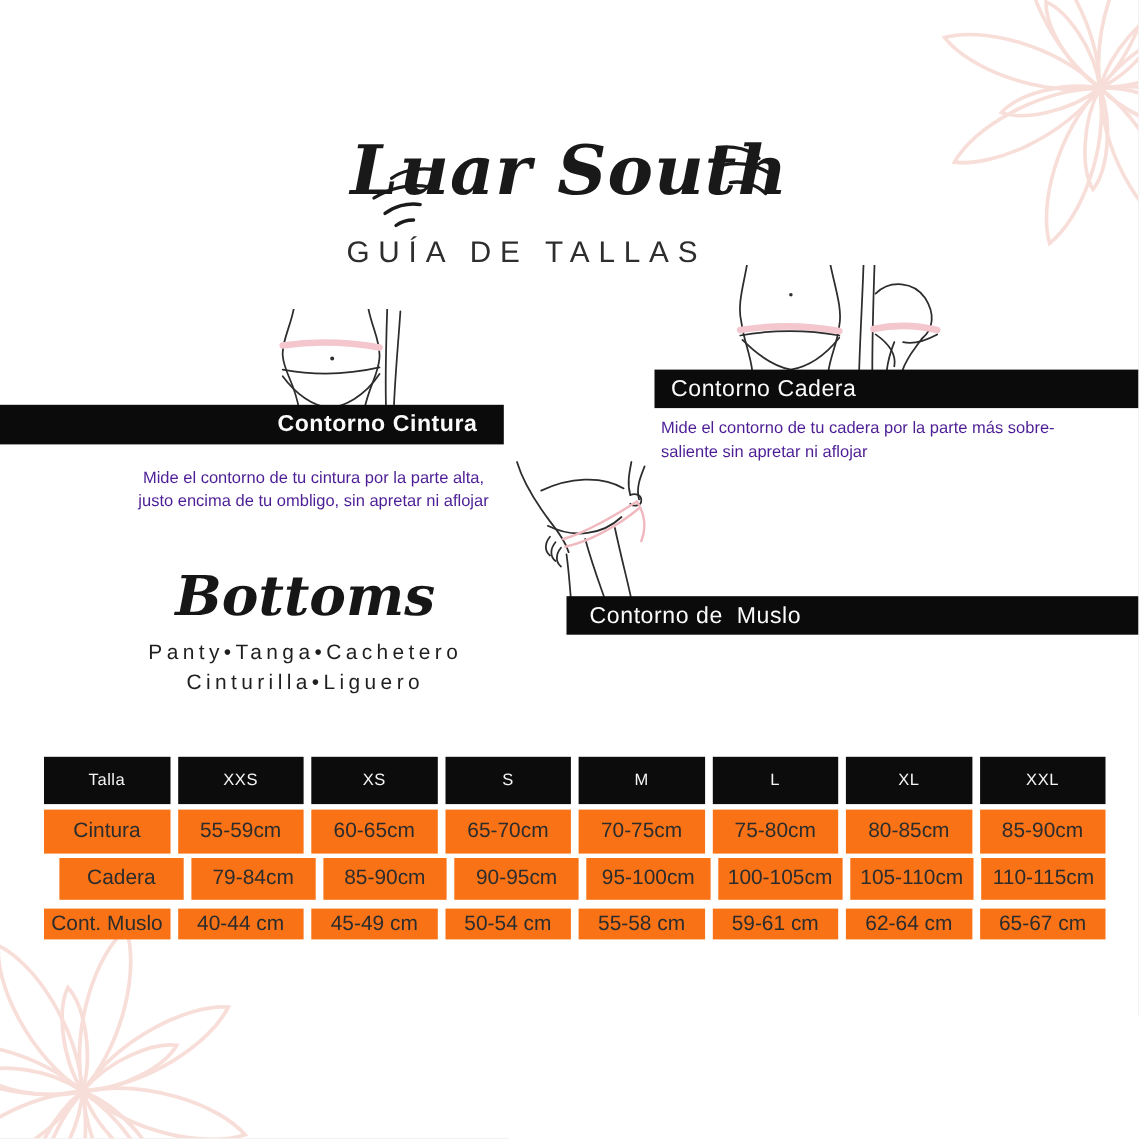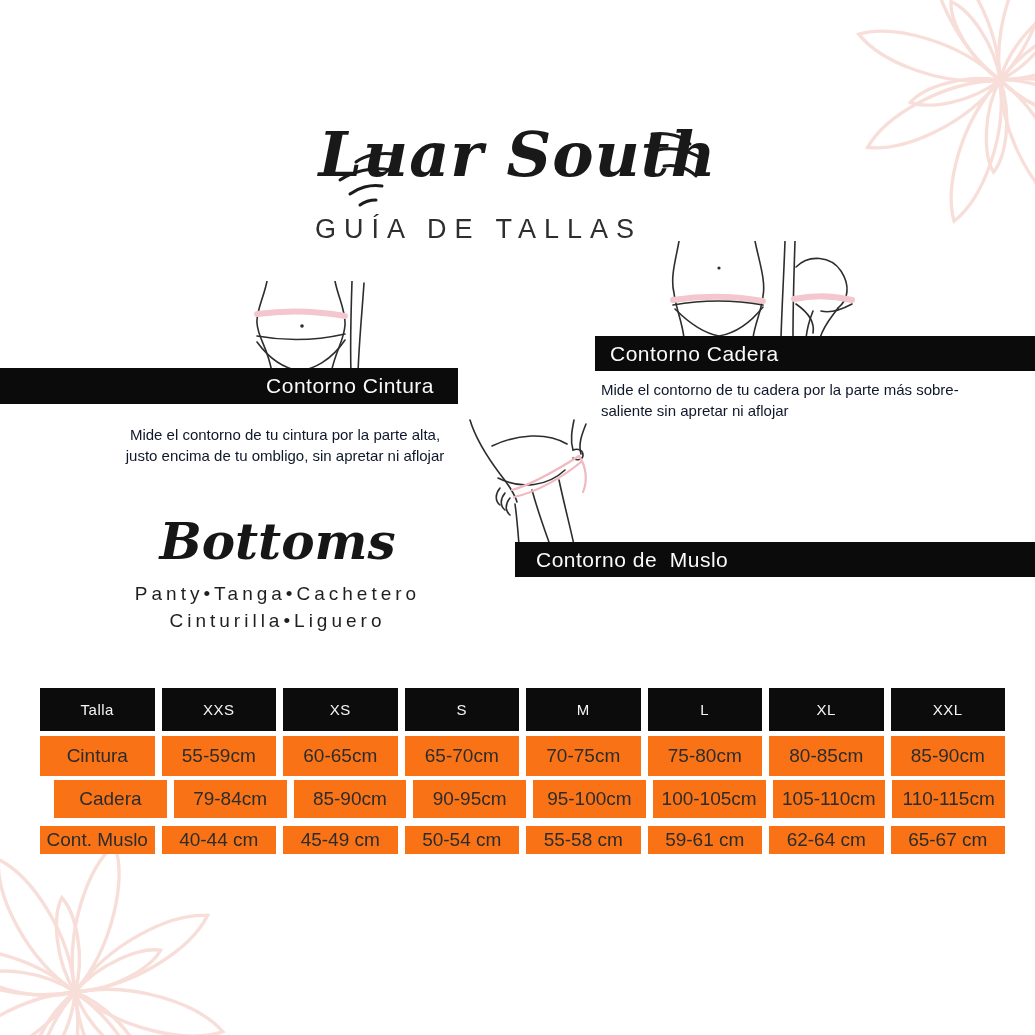--- a/index.html
+++ b/index.html
@@ -35,21 +35,21 @@
   .banner{
     position:absolute;height:36px;background:#0b0b0b;z-index:2;
     display:flex;align-items:center;color:#fafafa;
     font-size:21px;font-weight:400;letter-spacing:.5px;
   }
   .banner span{white-space:pre;}
   .banner.right{justify-content:flex-end;padding-right:24px;}
   .banner.left{justify-content:flex-start;}
   
   .desc{
-    position:absolute;font-size:15px;line-height:21px;color:#0f172a;
+    position:absolute;font-size:15px;line-height:21px;color:#4c1d95;
     white-space:pre-line;z-index:1;
   }
   
   .bottoms-title{
     font-family:"DejaVu Serif",serif;font-style:italic;font-weight:700;
     font-size:50px;color:#161616;transform:rotate(-2deg) skewX(-5deg);
     white-space:nowrap;
   }
   .bottoms-wrap{left:85px;top:512px;width:385px;text-align:center;z-index:1;}
   .bottoms-line{
@@ -136,21 +136,21 @@
     <path d="M92,0 C95,16 103,30 102,44 C101,60 93,68 88,92"></path>
     <path d="M109,0 C108,30 107,62 108,92"></path>
     <path d="M121,2 C119,32 116,62 115,92"></path>
     <path class="tape" d="M14,33 Q58,27 102,35"></path>
     <circle class="dot" cx="59" cy="45" r="1.8"></circle>
     <path d="M14,55 Q58,63 102,53"></path>
     <path d="M14,61 C28,80 44,88 57,90"></path>
     <path d="M102,59 C88,80 70,88 57,90"></path>
   </svg>
 
-  <div class="banner right" style="left:0;top:368px;width:434px;">
+  <div class="banner right" style="left:0;top:368px;width:434px;font-weight:bold;">
     <span>Contorno Cintura</span>
   </div>
   <div class="desc" style="left:85px;top:424px;width:400px;text-align:center;">Mide el contorno de tu cintura por la parte alta,
 justo encima de tu ombligo, sin apretar ni aflojar</div>
 
   <svg class="illus" style="left:663px;top:241px;" width="195" height="97" viewBox="0 0 195 97">
     <path d="M16,0 C13,18 7,36 11,52 C13,68 19,80 21,97"></path>
     <path d="M92,0 C96,20 103,40 100,55 C98,72 92,82 90,97"></path>
     <circle class="dot" cx="56" cy="27" r="1.6"></circle>
     <path class="tape" d="M10,59 Q55,52 100,60"></path>

